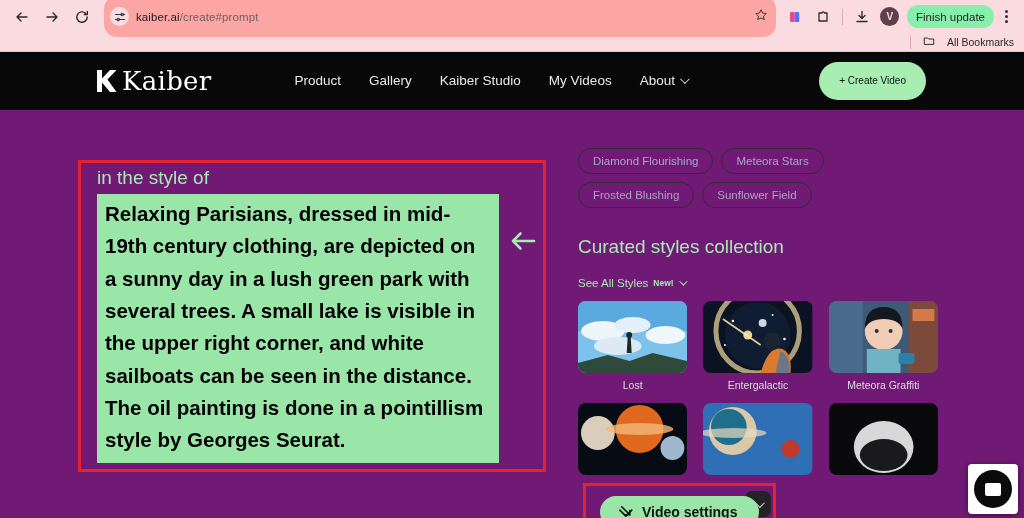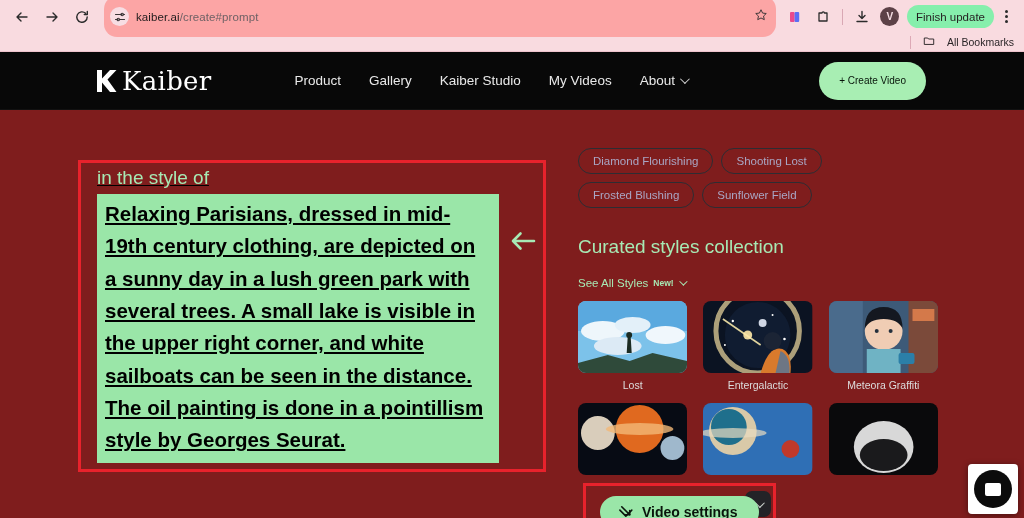--- a/index.html
+++ b/index.html
@@ -114,21 +114,21 @@
     padding-right: 10px;
     gap: 12px;
     border-bottom: 1px solid #eec3cc;
   }
   .bm-sep { width: 1px; height: 13px; background: #dda9b6; }
   .bm-label { font-size: 10.5px; color: #2a2527; }
 
   
   .app {
     width: 1024px; height: 466px;
-    background: #7f1d1d;
+    background: #701a75;
     position: relative;
     overflow: hidden;
   }
 
   
   .site-header {
     position: absolute;
     top: 0; left: 0; right: 0;
     height: 58px;
     background: #080808;
@@ -208,21 +208,20 @@
   
   .left-col {
     position: absolute;
     left: 78px; top: 108px;
     width: 468px;
   }
   .annot-box {
     border: 3px solid #e8222c;
     padding: 4px 6px 6px 16px;
     position: relative;
-    text-decoration: underline;
   }
   .style-of-label {
     font-size: 19px;
     color: #a7e9b4;
     line-height: 1.2;
     padding-bottom: 4px;
     white-space: nowrap;
   }
   .prompt-row {
     display: flex;
@@ -496,21 +495,21 @@
               <path d="M25 11H4M4 11l7.5-7.5M4 11l7.5 7.5" stroke="#a7e9b4" stroke-width="2.6" stroke-linecap="round" stroke-linejoin="round"></path>
             </svg>
         </div>
       </div>
     </div>
   </div>
 
   <div class="right-col">
     <div class="pill-row">
       <span class="style-pill">Diamond Flourishing</span>
-      <span class="style-pill">Shooting Lost</span>
+      <span class="style-pill">Meteora Stars</span>
       <span class="style-pill">Frosted Blushing</span>
       <span class="style-pill">Sunflower Field</span>
     </div>
 
     <div class="section-title">Curated styles collection</div>
 
     <div class="see-all-row">
       <span class="see-all">See All Styles</span>
       <span class="new-badge">New!</span>
       <i class="chev-sm"></i>

